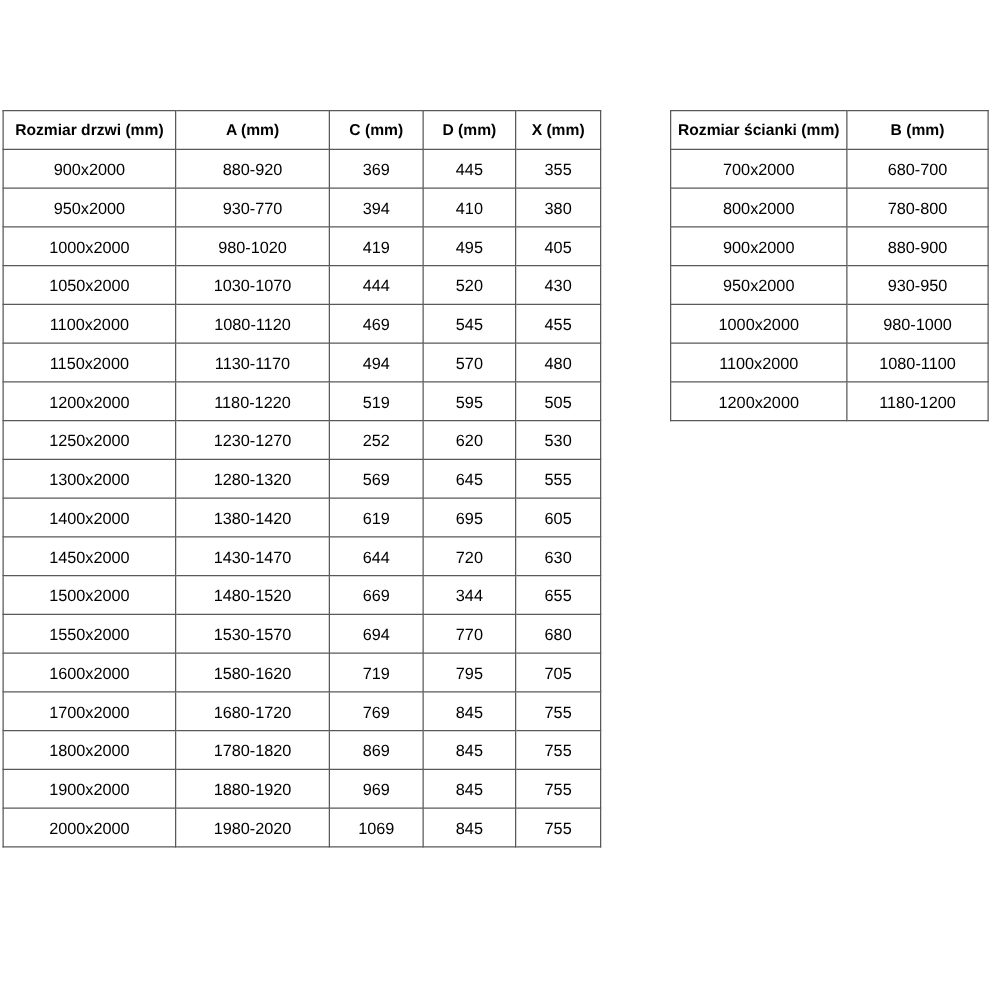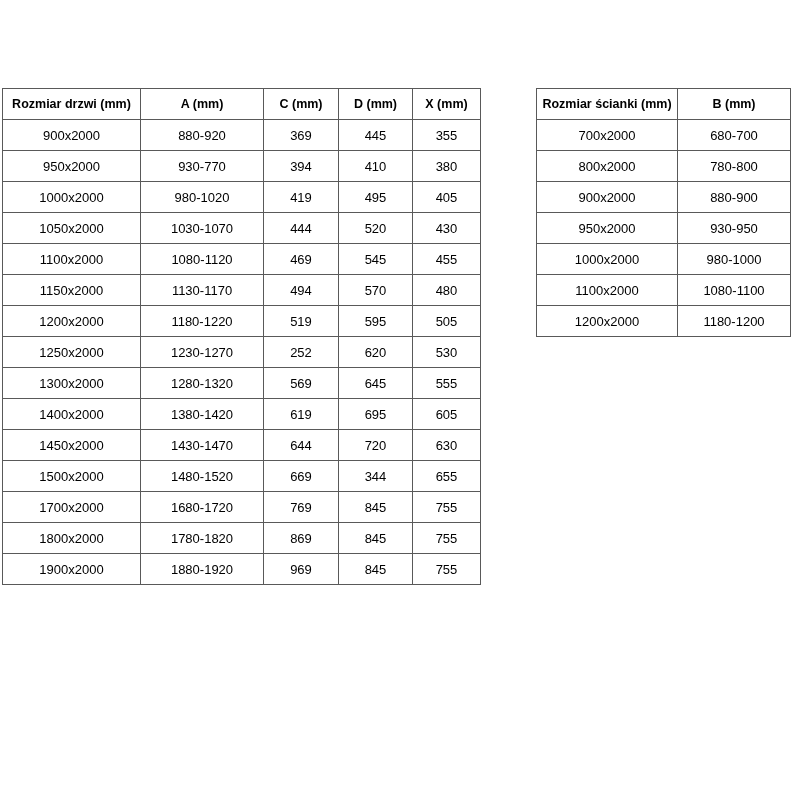--- a/index.html
+++ b/index.html
@@ -146,37 +146,58 @@
           <td>630</td>
         </tr>
         <tr>
           <td>1500x2000</td>
           <td>1480-1520</td>
           <td>669</td>
           <td>344</td>
           <td>655</td>
         </tr>
         <tr>
+          <td>1550x2000</td>
+          <td>1530-1570</td>
+          <td>694</td>
+          <td>770</td>
+          <td>680</td>
+        </tr>
+        <tr>
+          <td>1600x2000</td>
+          <td>1580-1620</td>
+          <td>719</td>
+          <td>795</td>
+          <td>705</td>
+        </tr>
+        <tr>
           <td>1700x2000</td>
           <td>1680-1720</td>
           <td>769</td>
           <td>845</td>
           <td>755</td>
         </tr>
         <tr>
           <td>1800x2000</td>
           <td>1780-1820</td>
           <td>869</td>
           <td>845</td>
           <td>755</td>
         </tr>
         <tr>
           <td>1900x2000</td>
           <td>1880-1920</td>
           <td>969</td>
+          <td>845</td>
+          <td>755</td>
+        </tr>
+        <tr>
+          <td>2000x2000</td>
+          <td>1980-2020</td>
+          <td>1069</td>
           <td>845</td>
           <td>755</td>
         </tr>
       </tbody>
   </table>
 
   <table id="wall-table" class="spec-table">
     <colgroup>
       <col style="width:141px">
       <col style="width:113px">

